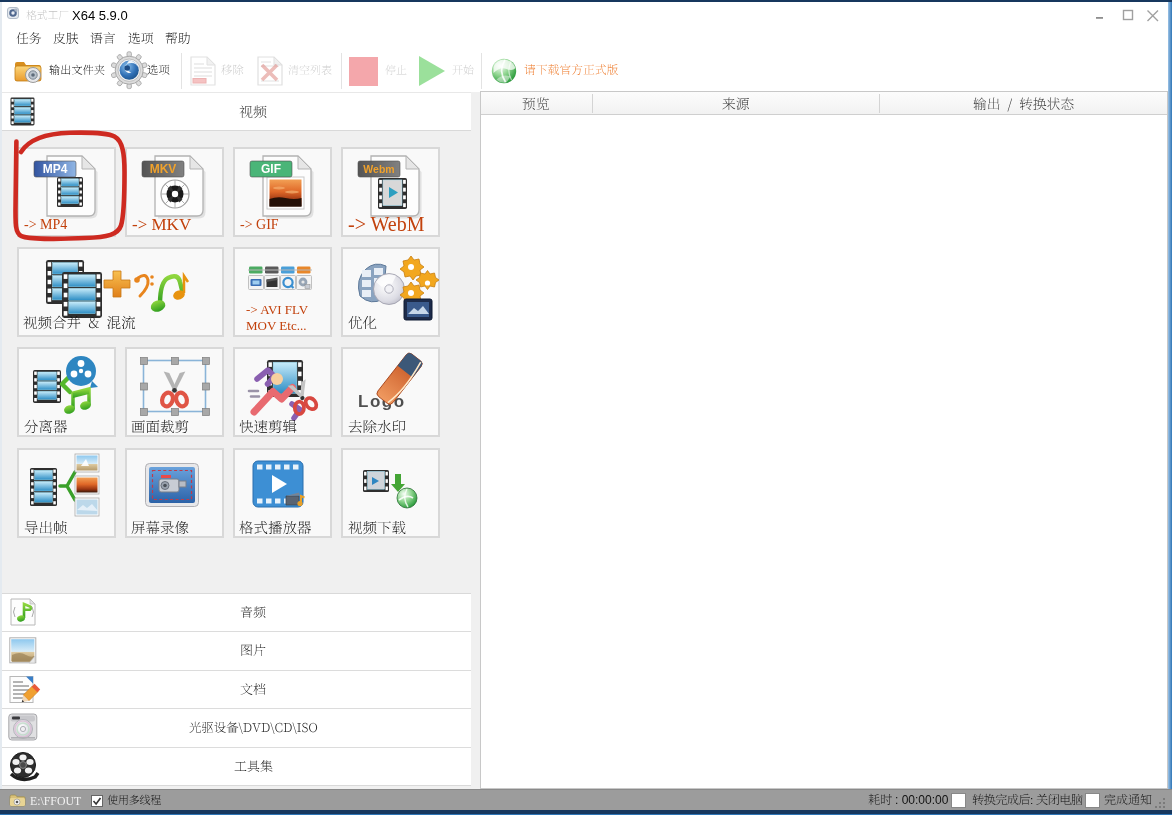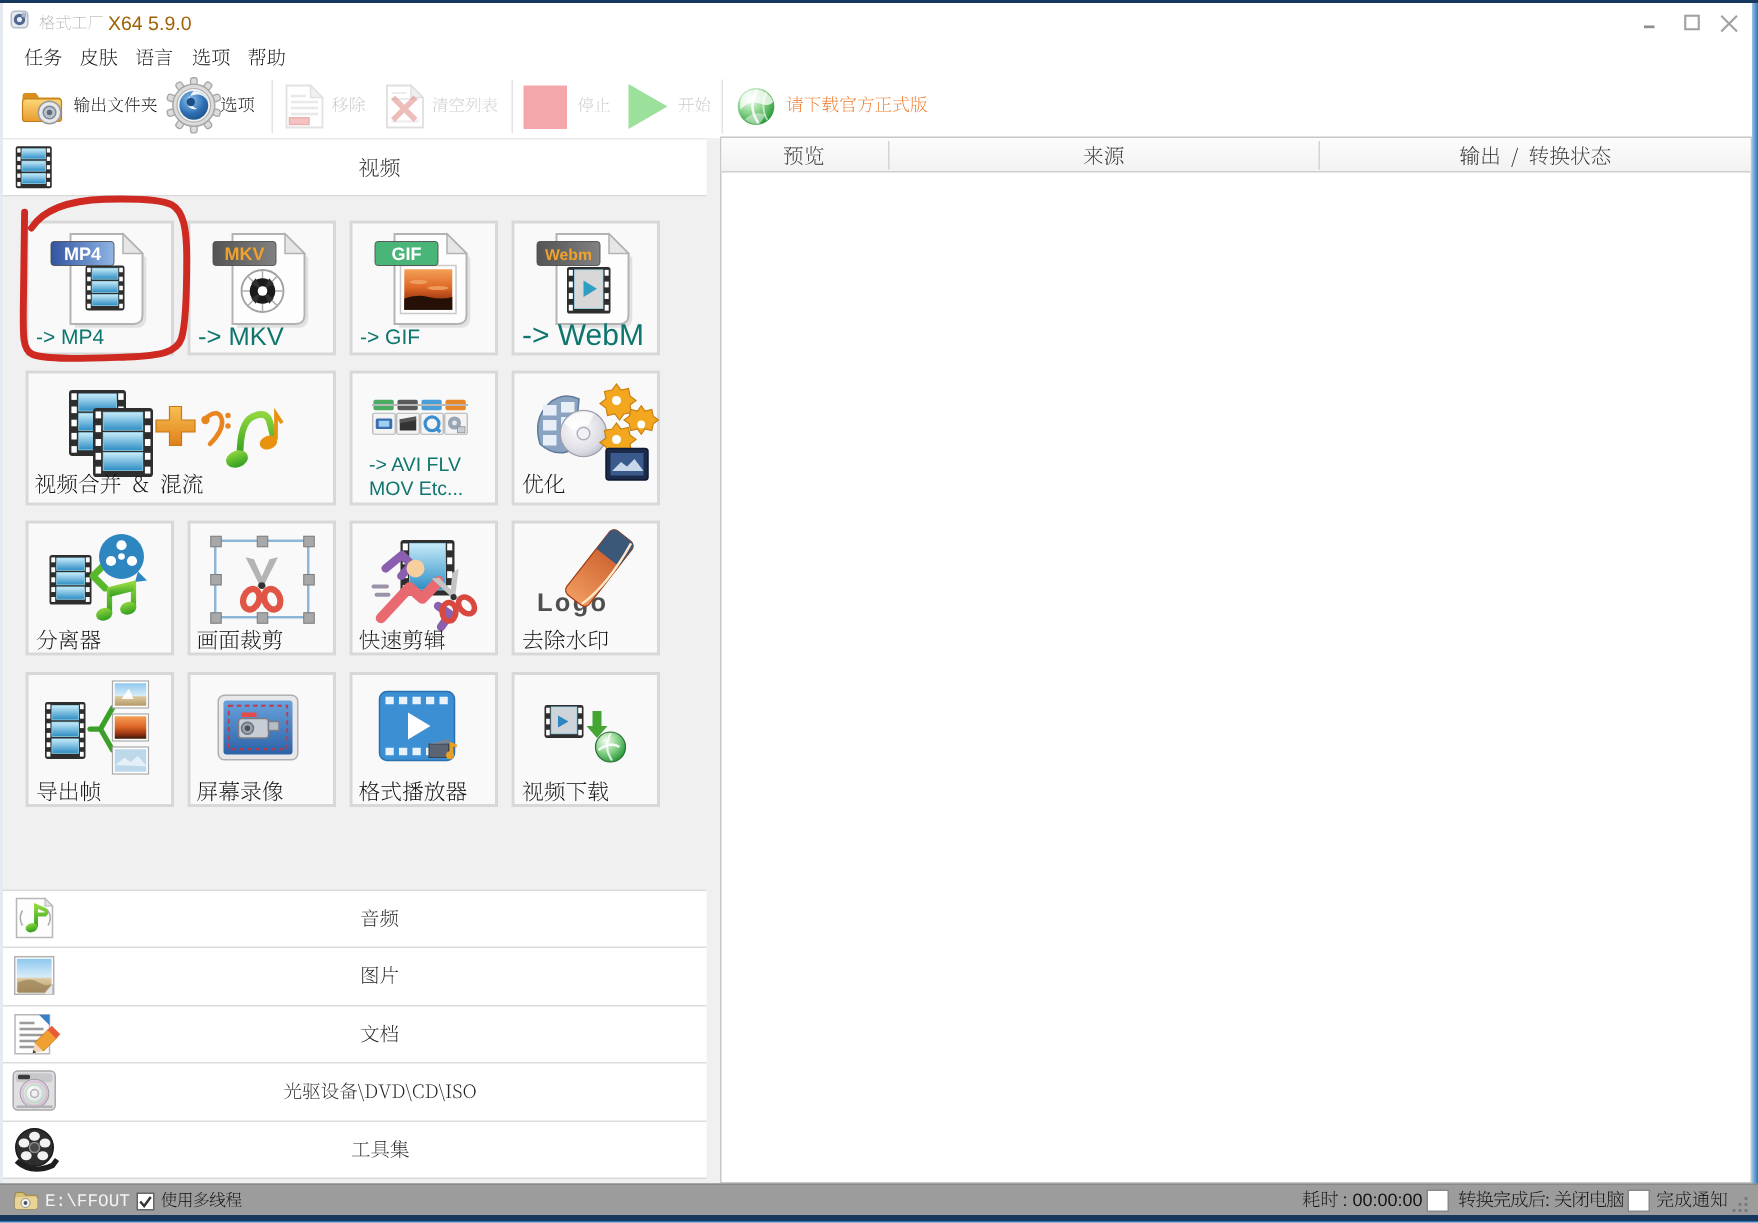--- a/index.html
+++ b/index.html
@@ -1,36 +1,36 @@
 <!DOCTYPE html>
 <html><head><meta charset="utf-8"><style>
 *{margin:0;padding:0;box-sizing:border-box}
 html,body{width:1172px;height:815px;overflow:hidden}
 body{position:relative;background:#f0f0f0;font-family:"Liberation Sans",sans-serif}
 .abs{position:absolute}
 svg.t{position:absolute;overflow:visible}
 svg.ic{position:absolute;overflow:visible}
-.mono{font-family:Liberation Sans, sans-serif;color:#0f766e}
+.mono{font-family:Liberation Serif, serif;color:#c2410c}
 </style></head><body>
 
 <div class="abs" style="left:0;top:0;width:1172px;height:2px;background:#17375e"></div>
 <div class="abs" style="left:0;top:2px;width:2px;height:808px;background:#e4eaf0"></div>
 <div class="abs" style="left:1168px;top:2px;width:4px;height:808px;background:linear-gradient(90deg,#9dc3e6,#2e75b6)"></div>
 <div class="abs" style="left:0;top:810px;width:1172px;height:5px;background:#17375e;border-bottom:1px solid #2e75b6"></div>
 <div class="abs" style="left:2px;top:2px;width:1166px;height:48px;background:#ffffff"></div>
 <svg class="ic" style="left:7px;top:7px" width="12" height="12">
 <rect x="0.5" y="0.5" width="11" height="11" rx="2.5" fill="#e4e9ef" stroke="#b2bcc9"></rect>
 <circle cx="6" cy="6" r="3.8" fill="#50688f"></circle>
     <circle cx="6" cy="6" r="1.7" fill="#e8edf4"></circle>
 <rect x="7.5" y="1.5" width="3" height="3" fill="#aab6c6"></rect>
   </svg>
 <svg class="t" style="left:26.0px;top:6px" width="45" height="17" viewBox="0 -13 45 17">
     <path d="M5.9 -7.8H9.1V-7.5H5.9ZM5.0 -3.1H9.4V0.7H9.1V-2.8H5.4V0.8H5.0ZM5.2 -0.1H9.3V0.2H5.2ZM6.4 -9.0 6.7 -8.9Q6.4 -8.2 6.1 -7.6Q5.7 -6.9 5.2 -6.4Q4.8 -5.8 4.3 -5.4Q4.3 -5.4 4.2 -5.5Q4.1 -5.5 4.1 -5.6Q4.0 -5.6 4.0 -5.6Q4.8 -6.2 5.4 -7.1Q6.0 -8.0 6.4 -9.0ZM9.0 -7.8H9.1L9.2 -7.8L9.4 -7.7Q9.0 -6.7 8.4 -5.9Q7.8 -5.1 7.1 -4.5Q6.3 -3.9 5.5 -3.4Q4.7 -3.0 3.9 -2.7Q3.9 -2.8 3.8 -2.8Q3.8 -2.9 3.7 -3.0Q4.5 -3.2 5.3 -3.6Q6.1 -4.1 6.8 -4.7Q7.5 -5.3 8.1 -6.1Q8.7 -6.8 9.0 -7.7ZM5.7 -7.4Q6.0 -6.6 6.7 -5.8Q7.3 -5.0 8.3 -4.3Q9.2 -3.6 10.5 -3.2Q10.4 -3.2 10.4 -3.1Q10.3 -3.1 10.3 -3.0Q10.3 -3.0 10.2 -2.9Q9.0 -3.4 8.1 -4.0Q7.1 -4.7 6.5 -5.6Q5.8 -6.4 5.5 -7.1ZM0.6 -6.6H4.4V-6.2H0.6ZM2.5 -9.0H2.8V0.7H2.5ZM2.4 -6.4 2.7 -6.4Q2.6 -5.7 2.3 -5.0Q2.1 -4.3 1.8 -3.6Q1.5 -3.0 1.2 -2.4Q0.9 -1.8 0.6 -1.4Q0.6 -1.5 0.5 -1.5Q0.4 -1.6 0.4 -1.7Q0.7 -2.0 1.0 -2.6Q1.3 -3.1 1.6 -3.8Q1.8 -4.4 2.1 -5.1Q2.3 -5.8 2.4 -6.4ZM2.7 -5.6Q2.8 -5.5 3.0 -5.2Q3.2 -5.0 3.5 -4.7Q3.7 -4.4 3.9 -4.1Q4.1 -3.8 4.2 -3.7L4.0 -3.5Q3.9 -3.6 3.7 -3.9Q3.5 -4.2 3.2 -4.5Q3.0 -4.8 2.8 -5.0Q2.6 -5.3 2.5 -5.4Z M18.4 -8.6 18.6 -8.8Q19.0 -8.6 19.3 -8.4Q19.6 -8.1 19.9 -7.9Q20.2 -7.6 20.4 -7.4L20.1 -7.2Q19.9 -7.4 19.7 -7.6Q19.4 -7.9 19.1 -8.1Q18.7 -8.4 18.4 -8.6ZM11.4 -6.8H21.0V-6.5H11.4ZM11.8 -4.5H16.7V-4.1H11.8ZM14.0 -4.3H14.4V-0.3H14.0ZM11.5 0.1Q12.2 -0.0 13.1 -0.2Q13.9 -0.5 14.9 -0.7Q16.0 -0.9 17.0 -1.2L17.0 -0.9Q16.0 -0.6 15.1 -0.4Q14.1 -0.2 13.2 0.0Q12.4 0.3 11.7 0.4ZM17.1 -8.9H17.5Q17.5 -7.2 17.6 -5.8Q17.8 -4.4 18.0 -3.2Q18.2 -2.1 18.6 -1.2Q18.9 -0.4 19.3 0.0Q19.8 0.5 20.3 0.5Q20.5 0.5 20.7 -0.0Q20.8 -0.5 20.8 -1.7Q20.9 -1.6 21.0 -1.6Q21.1 -1.5 21.1 -1.5Q21.1 -0.7 21.0 -0.2Q20.9 0.3 20.7 0.6Q20.6 0.8 20.2 0.8Q19.8 0.8 19.3 0.5Q18.9 0.1 18.6 -0.5Q18.2 -1.1 18.0 -2.0Q17.7 -2.9 17.5 -4.0Q17.4 -5.1 17.3 -6.3Q17.2 -7.6 17.1 -8.9Z M22.8 -7.7H31.3V-7.3H22.8ZM22.2 -0.5H31.8V-0.2H22.2ZM26.8 -7.5H27.2V-0.3H26.8Z M34.2 -8.1H42.4V-7.8H34.2ZM34.1 -8.1H34.4V-4.9Q34.4 -4.3 34.3 -3.6Q34.3 -2.9 34.2 -2.1Q34.1 -1.4 33.8 -0.6Q33.6 0.1 33.2 0.7Q33.2 0.7 33.1 0.6Q33.1 0.6 33.0 0.6Q33.0 0.5 33.0 0.5Q33.3 -0.1 33.6 -0.8Q33.8 -1.5 33.9 -2.2Q34.0 -2.9 34.0 -3.6Q34.1 -4.3 34.1 -4.9Z" fill="#a2a2a2"></path>
   </svg>
-<div class="abs" style="left:72px;top:8px;font-size:13px;color:#a16207">X64 5.9.0</div>
+<div class="abs" style="left:72px;top:8px;font-size:13px;color:#000000">X64 5.9.0</div>
 <svg class="ic" style="left:1090px;top:8px" width="72" height="16">
 <rect x="6" y="9" width="7" height="1.8" fill="#8e8e8e"></rect>
 <rect x="33.5" y="2.5" width="9" height="9" fill="none" stroke="#a0a0a0" stroke-width="1.4"></rect>
 <path d="M57.5 2.5 L68 13 M68 2.5 L57.5 13" stroke="#a0a0a0" stroke-width="1.4" fill="none"></path>
   </svg>
 <svg class="t" style="left:16.0px;top:28px" width="28" height="20" viewBox="0 -15 28 20">
     <path d="M3.6 -5.0H10.8L11.3 -5.7Q11.3 -5.7 11.4 -5.6Q11.5 -5.5 11.7 -5.4Q11.8 -5.3 12.0 -5.1Q12.1 -5.0 12.3 -4.9Q12.3 -4.8 12.2 -4.7Q12.1 -4.7 12.0 -4.7H3.7ZM3.9 0.0H10.5L11.0 -0.6Q11.0 -0.6 11.1 -0.5Q11.2 -0.4 11.4 -0.3Q11.5 -0.2 11.7 -0.1Q11.9 0.1 12.0 0.2Q12.0 0.3 11.9 0.4Q11.8 0.4 11.7 0.4H4.0ZM10.6 -10.3 11.3 -9.7Q11.3 -9.6 11.1 -9.6Q11.0 -9.6 10.8 -9.7Q9.9 -9.4 8.8 -9.2Q7.7 -8.9 6.5 -8.7Q5.3 -8.4 4.2 -8.3L4.1 -8.6Q4.9 -8.7 5.9 -8.9Q6.8 -9.1 7.6 -9.4Q8.5 -9.6 9.3 -9.9Q10.0 -10.1 10.6 -10.3ZM2.3 -7.0 2.6 -7.4 3.3 -7.2Q3.2 -7.1 3.1 -7.0Q3.0 -7.0 2.9 -7.0V0.7Q2.9 0.7 2.8 0.8Q2.7 0.8 2.6 0.9Q2.5 0.9 2.4 0.9H2.3ZM3.5 -10.7 4.5 -10.3Q4.5 -10.2 4.4 -10.2Q4.2 -10.1 4.0 -10.1Q3.6 -9.0 3.1 -7.9Q2.6 -6.8 2.0 -5.8Q1.3 -4.9 0.7 -4.2L0.5 -4.3Q1.1 -5.1 1.6 -6.1Q2.2 -7.1 2.7 -8.3Q3.1 -9.5 3.5 -10.7ZM7.5 -9.2H8.1V0.3Q8.1 0.3 7.9 0.3Q7.8 0.3 7.6 0.3H7.5Z M19.8 -5.1Q19.7 -5.0 19.6 -4.9Q19.5 -4.9 19.3 -4.8Q19.2 -3.9 18.9 -3.0Q18.6 -2.1 17.9 -1.3Q17.3 -0.6 16.3 -0.0Q15.2 0.6 13.6 1.0L13.5 0.8Q15.0 0.3 16.0 -0.3Q17.0 -0.9 17.5 -1.7Q18.1 -2.4 18.3 -3.4Q18.6 -4.3 18.7 -5.3ZM22.3 -3.6 22.6 -4.0 23.4 -3.3Q23.4 -3.3 23.3 -3.2Q23.1 -3.2 23.0 -3.2Q22.9 -1.8 22.6 -0.8Q22.4 0.2 22.0 0.5Q21.8 0.6 21.5 0.7Q21.2 0.8 20.9 0.8Q20.9 0.7 20.8 0.6Q20.8 0.5 20.6 0.4Q20.5 0.3 20.1 0.2Q19.8 0.2 19.4 0.1V-0.1Q19.7 -0.1 20.1 -0.1Q20.4 -0.0 20.8 0.0Q21.1 0.0 21.2 0.0Q21.6 0.0 21.7 -0.1Q21.9 -0.3 22.1 -1.3Q22.3 -2.2 22.4 -3.6ZM22.9 -3.6V-3.2H14.4L14.3 -3.6ZM21.9 -9.3 22.4 -9.7 23.2 -9.0Q23.1 -8.9 23.0 -8.9Q22.9 -8.9 22.6 -8.9Q21.7 -7.6 20.4 -6.7Q19.1 -5.8 17.3 -5.2Q15.6 -4.5 13.5 -4.2L13.4 -4.4Q15.3 -4.8 17.0 -5.5Q18.7 -6.2 20.0 -7.1Q21.3 -8.1 22.1 -9.3ZM16.7 -8.9Q17.2 -8.0 18.1 -7.4Q18.9 -6.8 20.0 -6.3Q21.1 -5.8 22.4 -5.6Q23.7 -5.3 25.1 -5.2L25.1 -5.0Q24.9 -5.0 24.7 -4.9Q24.6 -4.7 24.5 -4.5Q22.7 -4.8 21.1 -5.3Q19.6 -5.8 18.4 -6.6Q17.2 -7.5 16.5 -8.7ZM18.5 -10.4Q18.5 -10.3 18.4 -10.3Q18.3 -10.2 18.0 -10.3Q17.6 -9.5 16.9 -8.7Q16.3 -8.0 15.5 -7.3Q14.8 -6.6 13.9 -6.1L13.8 -6.3Q14.5 -6.8 15.2 -7.6Q15.9 -8.3 16.5 -9.1Q17.1 -9.9 17.4 -10.7ZM22.3 -9.3V-8.9H16.7L17.0 -9.3Z" fill="#111111"></path>
   </svg>
 <svg class="t" style="left:53.0px;top:28px" width="28" height="20" viewBox="0 -15 28 20">
     <path d="M9.4 -5.8H9.3L9.8 -6.2L10.5 -5.5Q10.4 -5.4 10.3 -5.4Q10.2 -5.3 9.9 -5.3Q9.3 -3.8 8.2 -2.6Q7.1 -1.4 5.6 -0.5Q4.0 0.4 1.9 0.9L1.8 0.7Q4.7 -0.2 6.6 -1.8Q8.6 -3.5 9.4 -5.8ZM4.2 -5.8Q4.6 -4.5 5.4 -3.5Q6.1 -2.6 7.1 -1.8Q8.2 -1.0 9.4 -0.5Q10.7 0.0 12.2 0.3L12.2 0.4Q12.0 0.5 11.8 0.6Q11.6 0.7 11.5 0.9Q10.1 0.6 8.9 -0.0Q7.7 -0.6 6.7 -1.4Q5.8 -2.2 5.1 -3.3Q4.4 -4.3 3.9 -5.6ZM2.6 -8.6H11.0V-8.3H2.6ZM2.6 -5.8H10.0V-5.4H2.6ZM6.2 -10.7 7.2 -10.5Q7.2 -10.4 7.1 -10.3Q7.0 -10.2 6.7 -10.2V-5.5H6.2ZM2.3 -8.6V-8.8V-9.0L3.0 -8.6H2.9V-5.7Q2.9 -5.0 2.8 -4.1Q2.8 -3.2 2.6 -2.3Q2.4 -1.5 1.9 -0.6Q1.5 0.2 0.8 0.9L0.6 0.7Q1.3 -0.2 1.7 -1.3Q2.1 -2.3 2.2 -3.5Q2.3 -4.6 2.3 -5.7ZM10.5 -8.6H10.4L10.8 -9.1L11.6 -8.3Q11.6 -8.2 11.5 -8.2Q11.4 -8.2 11.2 -8.2Q11.0 -8.0 10.8 -7.7Q10.5 -7.4 10.3 -7.1Q10.0 -6.8 9.8 -6.6L9.7 -6.7Q9.8 -7.0 9.9 -7.3Q10.1 -7.7 10.3 -8.0Q10.4 -8.4 10.5 -8.6Z M14.2 -10.0V-10.1V-10.3L15.0 -10.0H14.8V-5.7Q14.8 -4.9 14.8 -4.1Q14.8 -3.2 14.6 -2.3Q14.5 -1.4 14.3 -0.6Q14.0 0.3 13.5 1.0L13.3 0.8Q13.8 -0.1 14.0 -1.2Q14.2 -2.3 14.2 -3.4Q14.2 -4.6 14.2 -5.7ZM14.6 -10.0H17.4V-9.6H14.6ZM14.6 -7.2H17.4V-6.8H14.6ZM14.6 -4.2H17.4V-3.8H14.6ZM16.9 -10.0H16.8L17.1 -10.4L18.0 -9.7Q17.9 -9.7 17.8 -9.6Q17.7 -9.5 17.5 -9.5V-0.1Q17.5 0.2 17.4 0.4Q17.4 0.6 17.1 0.7Q16.9 0.9 16.4 0.9Q16.4 0.8 16.4 0.7Q16.3 0.5 16.2 0.5Q16.0 0.4 15.8 0.3Q15.6 0.3 15.2 0.2V0.0Q15.2 0.0 15.3 0.0Q15.5 0.0 15.8 0.1Q16.1 0.1 16.3 0.1Q16.5 0.1 16.6 0.1Q16.8 0.1 16.9 0.0Q16.9 -0.0 16.9 -0.2ZM18.3 -8.2H23.3L23.8 -8.8Q23.8 -8.8 23.9 -8.7Q24.0 -8.7 24.1 -8.5Q24.3 -8.4 24.4 -8.3Q24.6 -8.1 24.7 -8.0Q24.7 -7.8 24.4 -7.8H18.4ZM17.9 -4.9H23.6L24.1 -5.5Q24.1 -5.5 24.2 -5.4Q24.3 -5.4 24.5 -5.2Q24.6 -5.1 24.8 -5.0Q25.0 -4.8 25.1 -4.7Q25.1 -4.5 24.8 -4.5H18.0ZM21.0 -10.6 22.0 -10.5Q22.0 -10.4 21.9 -10.3Q21.8 -10.2 21.6 -10.2V-6.2Q21.6 -5.1 21.4 -4.1Q21.2 -3.1 20.8 -2.2Q20.4 -1.2 19.7 -0.4Q19.0 0.4 17.8 1.0L17.6 0.8Q18.7 0.1 19.3 -0.6Q20.0 -1.4 20.3 -2.3Q20.7 -3.2 20.8 -4.2Q21.0 -5.2 21.0 -6.2ZM21.7 -4.7Q21.8 -3.9 22.2 -3.0Q22.6 -2.1 23.3 -1.3Q24.0 -0.4 25.3 0.3L25.2 0.4Q25.0 0.4 24.8 0.5Q24.7 0.6 24.6 0.9Q23.8 0.3 23.2 -0.3Q22.6 -1.0 22.3 -1.8Q21.9 -2.5 21.7 -3.3Q21.5 -4.0 21.4 -4.6Z" fill="#111111"></path>
@@ -652,21 +652,21 @@
 <svg class="t" style="left:973.4px;top:92px" width="103" height="21" viewBox="0 -17 103 21">
     <path d="M8.9 -11.2Q9.2 -10.6 9.7 -10.1Q10.1 -9.5 10.8 -9.1Q11.4 -8.6 12.0 -8.2Q12.7 -7.8 13.3 -7.5L13.2 -7.4Q13.0 -7.3 12.9 -7.2Q12.8 -7.1 12.7 -7.0Q11.9 -7.4 11.1 -8.0Q10.3 -8.7 9.7 -9.4Q9.0 -10.2 8.6 -11.0ZM9.5 -11.1Q9.5 -11.0 9.3 -10.9Q9.2 -10.8 9.0 -10.9Q8.1 -9.5 6.9 -8.4Q5.8 -7.3 4.6 -6.6L4.5 -6.8Q5.2 -7.3 5.9 -8.1Q6.6 -8.8 7.3 -9.7Q8.0 -10.6 8.5 -11.6ZM8.4 -2.3V-1.9H5.9V-2.3ZM8.4 -4.3V-3.9H5.9V-4.3ZM12.7 -6.4Q12.7 -6.3 12.6 -6.2Q12.5 -6.1 12.2 -6.1V-0.0Q12.2 0.3 12.2 0.5Q12.1 0.7 11.9 0.9Q11.6 1.0 11.2 1.1Q11.1 0.9 11.1 0.8Q11.0 0.7 10.9 0.6Q10.7 0.5 10.5 0.4Q10.2 0.4 9.9 0.3V0.1Q9.9 0.1 10.0 0.1Q10.2 0.1 10.5 0.1Q10.8 0.2 11.0 0.2Q11.2 0.2 11.3 0.2Q11.5 0.2 11.6 0.1Q11.6 0.1 11.6 -0.1V-6.6ZM6.1 0.8Q6.1 0.8 6.0 0.9Q6.0 0.9 5.9 1.0Q5.8 1.0 5.6 1.0H5.5V-6.2V-6.5L6.2 -6.2H8.3V-5.7H6.1ZM8.0 -6.2 8.3 -6.6 9.3 -5.9Q9.3 -5.8 9.1 -5.7Q8.9 -5.7 8.7 -5.6V-0.1Q8.7 0.2 8.7 0.4Q8.6 0.6 8.4 0.7Q8.2 0.9 7.8 0.9Q7.8 0.8 7.8 0.7Q7.7 0.5 7.6 0.4Q7.5 0.4 7.4 0.3Q7.2 0.2 6.9 0.2V-0.0Q6.9 -0.0 7.1 -0.0Q7.3 0.0 7.6 0.0Q7.8 0.0 7.9 0.0Q8.0 0.0 8.1 -0.0Q8.1 -0.1 8.1 -0.2V-6.2ZM9.9 -8.4Q9.9 -8.4 10.0 -8.3Q10.2 -8.2 10.4 -8.0Q10.7 -7.8 10.8 -7.6Q10.8 -7.4 10.5 -7.4H6.9L6.8 -7.8H9.3ZM10.9 -5.9Q10.9 -5.7 10.8 -5.6Q10.7 -5.5 10.4 -5.5V-1.3Q10.4 -1.2 10.3 -1.1Q10.1 -1.0 9.9 -1.0H9.8V-6.0ZM3.4 0.8Q3.4 0.9 3.2 1.0Q3.1 1.1 2.8 1.1H2.7V-5.3H3.4ZM3.8 -7.7Q3.8 -7.5 3.7 -7.4Q3.6 -7.3 3.4 -7.3V-5.2Q3.4 -5.2 3.2 -5.2Q3.1 -5.2 2.9 -5.2H2.7V-7.8ZM0.6 -2.0Q1.0 -2.1 1.7 -2.3Q2.4 -2.5 3.3 -2.7Q4.2 -3.0 5.1 -3.3L5.1 -3.1Q4.5 -2.8 3.6 -2.4Q2.7 -1.9 1.5 -1.4Q1.4 -1.1 1.2 -1.1ZM4.2 -6.1Q4.2 -6.1 4.4 -6.0Q4.6 -5.9 4.8 -5.7Q5.0 -5.5 5.2 -5.3Q5.1 -5.1 4.8 -5.1H1.4L1.3 -5.5H3.7ZM4.6 -9.7Q4.6 -9.7 4.7 -9.6Q4.9 -9.5 5.1 -9.3Q5.4 -9.1 5.6 -8.9Q5.5 -8.7 5.2 -8.7H0.7L0.6 -9.1H4.0ZM3.5 -11.1Q3.4 -11.0 3.3 -10.9Q3.2 -10.8 2.9 -10.9L3.0 -11.1Q2.9 -10.5 2.7 -9.8Q2.6 -9.0 2.3 -8.1Q2.1 -7.3 1.9 -6.5Q1.7 -5.7 1.5 -5.1H1.6L1.2 -4.7L0.4 -5.4Q0.6 -5.5 0.8 -5.6Q1.0 -5.6 1.2 -5.7L0.9 -5.2Q1.0 -5.6 1.2 -6.2Q1.4 -6.8 1.6 -7.5Q1.8 -8.2 1.9 -8.9Q2.1 -9.7 2.2 -10.3Q2.4 -11.0 2.5 -11.4Z M16.0 -3.9 16.1 -3.9V-0.2H16.2L15.9 0.3L15.1 -0.3Q15.2 -0.4 15.4 -0.5Q15.6 -0.6 15.7 -0.7L15.5 -0.3V-3.9ZM16.7 -4.7Q16.7 -4.6 16.6 -4.5Q16.4 -4.4 16.1 -4.3V-3.2Q16.1 -3.2 16.0 -3.2Q16.0 -3.2 15.8 -3.2Q15.7 -3.2 15.5 -3.2V-4.0V-4.8ZM16.6 -9.4 16.8 -9.4V-5.9H16.9L16.6 -5.4L15.8 -6.0Q15.9 -6.1 16.1 -6.2Q16.2 -6.3 16.4 -6.4L16.2 -6.0V-9.4ZM17.4 -10.2Q17.4 -10.0 17.2 -9.9Q17.1 -9.9 16.8 -9.8V-8.6Q16.8 -8.6 16.7 -8.6Q16.6 -8.6 16.5 -8.6Q16.4 -8.6 16.2 -8.6V-9.5V-10.3ZM21.5 -11.3Q21.4 -11.2 21.3 -11.1Q21.2 -11.0 21.0 -10.9V-0.4H20.4V-11.4ZM25.7 -10.1Q25.7 -10.0 25.6 -9.9Q25.5 -9.8 25.2 -9.8V-5.4Q25.2 -5.4 25.2 -5.3Q25.1 -5.3 25.0 -5.2Q24.9 -5.2 24.7 -5.2H24.6V-10.3ZM26.4 -4.6Q26.4 -4.4 26.3 -4.3Q26.2 -4.2 25.9 -4.2V0.6Q25.9 0.7 25.8 0.7Q25.8 0.8 25.7 0.8Q25.6 0.9 25.4 0.9H25.3V-4.7ZM25.7 -0.6V-0.2H15.8V-0.6ZM25.0 -6.3V-5.9H16.6V-6.3Z M34.5 2.4 38.5 -10.5H39.1L35.1 2.4Z M50.0 0.8Q50.0 0.9 49.9 1.0Q49.7 1.1 49.5 1.1H49.4V-5.3H50.0ZM50.5 -7.7Q50.5 -7.5 50.4 -7.4Q50.3 -7.3 50.0 -7.3V-5.2Q50.0 -5.2 49.9 -5.2Q49.7 -5.2 49.6 -5.2H49.4V-7.8ZM46.8 -2.1Q47.3 -2.2 48.2 -2.4Q49.0 -2.6 50.1 -2.9Q51.2 -3.2 52.4 -3.5L52.4 -3.3Q51.6 -2.9 50.4 -2.5Q49.2 -2.1 47.6 -1.5Q47.6 -1.3 47.4 -1.2ZM51.2 -6.1Q51.2 -6.1 51.4 -6.0Q51.6 -5.9 51.8 -5.7Q52.0 -5.5 52.2 -5.3Q52.1 -5.1 51.8 -5.1H47.7L47.6 -5.5H50.7ZM51.2 -9.8Q51.2 -9.8 51.3 -9.6Q51.5 -9.5 51.7 -9.3Q52.0 -9.1 52.2 -8.9Q52.1 -8.7 51.8 -8.7H46.8L46.7 -9.1H50.6ZM50.2 -11.1Q50.1 -11.0 50.0 -10.9Q49.8 -10.8 49.5 -10.9L49.7 -11.1Q49.6 -10.7 49.4 -10.1Q49.3 -9.5 49.1 -8.8Q48.9 -8.2 48.6 -7.5Q48.4 -6.8 48.2 -6.2Q48.0 -5.6 47.8 -5.1H47.9L47.5 -4.7L46.8 -5.4Q46.9 -5.5 47.1 -5.6Q47.4 -5.7 47.5 -5.7L47.2 -5.2Q47.4 -5.6 47.6 -6.3Q47.8 -6.9 48.0 -7.6Q48.3 -8.3 48.5 -9.0Q48.7 -9.7 48.9 -10.3Q49.0 -11.0 49.2 -11.5ZM57.1 -4.3 57.6 -4.7 58.4 -3.9Q58.3 -3.9 58.2 -3.8Q58.1 -3.8 57.9 -3.8Q57.6 -3.4 57.2 -2.8Q56.9 -2.2 56.4 -1.7Q56.0 -1.2 55.7 -0.8L55.4 -0.9Q55.7 -1.3 56.1 -2.0Q56.4 -2.6 56.8 -3.2Q57.1 -3.9 57.3 -4.3ZM56.1 -11.2Q56.0 -11.1 55.9 -11.0Q55.8 -11.0 55.4 -11.0L55.6 -11.2Q55.5 -10.7 55.4 -10.0Q55.2 -9.3 55.1 -8.5Q54.9 -7.6 54.7 -6.8Q54.5 -6.0 54.3 -5.2Q54.1 -4.5 53.9 -3.9H54.1L53.7 -3.5L52.9 -4.2Q53.0 -4.3 53.2 -4.4Q53.4 -4.4 53.6 -4.5L53.3 -4.0Q53.5 -4.5 53.7 -5.2Q53.9 -6.0 54.1 -6.8Q54.3 -7.7 54.5 -8.6Q54.7 -9.4 54.8 -10.2Q55.0 -11.0 55.0 -11.6ZM53.1 -2.1Q54.2 -1.7 55.1 -1.3Q55.9 -0.9 56.4 -0.6Q56.9 -0.2 57.2 0.1Q57.4 0.5 57.5 0.7Q57.5 0.9 57.4 1.0Q57.3 1.1 57.1 1.0Q56.8 0.6 56.3 0.2Q55.9 -0.2 55.3 -0.6Q54.7 -1.0 54.1 -1.3Q53.5 -1.7 53.0 -1.9ZM57.5 -4.3V-3.9H53.8L53.6 -4.3ZM58.4 -7.3Q58.4 -7.3 58.5 -7.2Q58.6 -7.1 58.7 -7.0Q58.8 -6.9 59.0 -6.7Q59.1 -6.6 59.3 -6.5Q59.2 -6.3 58.9 -6.3H51.9L51.8 -6.7H57.9ZM57.8 -9.7Q57.8 -9.7 58.0 -9.6Q58.1 -9.5 58.3 -9.3Q58.5 -9.1 58.7 -8.9Q58.6 -8.7 58.4 -8.7H52.6L52.4 -9.1H57.4Z M68.7 -7.4Q68.7 -5.9 68.6 -4.8Q68.5 -3.6 68.2 -2.7Q67.9 -1.8 67.4 -1.1Q66.8 -0.4 65.8 0.1Q64.9 0.6 63.5 1.0L63.4 0.8Q64.7 0.3 65.5 -0.2Q66.4 -0.8 66.9 -1.5Q67.4 -2.2 67.7 -3.0Q68.0 -3.9 68.1 -5.0Q68.1 -6.0 68.1 -7.4ZM67.9 -11.1Q67.9 -11.0 67.8 -11.0Q67.6 -10.9 67.4 -10.9Q66.8 -9.6 66.0 -8.5Q65.2 -7.5 64.3 -6.8L64.1 -6.9Q64.7 -7.5 65.2 -8.2Q65.7 -8.9 66.1 -9.7Q66.6 -10.6 66.9 -11.5ZM69.6 -10.0 70.1 -10.5 70.9 -9.7Q70.9 -9.6 70.7 -9.6Q70.6 -9.5 70.4 -9.5Q70.2 -9.2 69.9 -8.8Q69.6 -8.4 69.2 -8.0Q68.9 -7.6 68.5 -7.3H68.3Q68.5 -7.7 68.8 -8.2Q69.1 -8.7 69.4 -9.2Q69.6 -9.7 69.7 -10.0ZM71.2 -7.6V-7.1H65.7V-7.6ZM68.7 -3.4Q69.1 -2.4 69.7 -1.7Q70.4 -1.0 71.2 -0.4Q72.1 0.1 73.2 0.3V0.4Q72.8 0.5 72.6 1.0Q71.0 0.5 70.0 -0.6Q69.0 -1.6 68.4 -3.3ZM70.8 -7.6 71.3 -8.0 72.2 -7.3Q72.0 -7.1 71.6 -7.0V-3.2H71.0V-7.6ZM65.9 -3.2Q65.9 -3.2 65.8 -3.2Q65.6 -3.2 65.4 -3.2H65.3V-7.9V-7.9L66.1 -7.6H65.9ZM70.1 -10.0V-9.6H66.3L66.5 -10.0ZM72.3 -4.2Q72.3 -4.2 72.5 -4.1Q72.6 -3.9 72.9 -3.7Q73.1 -3.5 73.3 -3.3Q73.2 -3.0 72.9 -3.0H63.8L63.7 -3.5H71.8ZM60.4 -3.9Q60.7 -4.1 61.4 -4.4Q62.1 -4.7 62.9 -5.1Q63.8 -5.5 64.7 -5.9L64.7 -5.7Q64.1 -5.3 63.2 -4.7Q62.3 -4.2 61.1 -3.5Q61.1 -3.2 60.9 -3.1ZM63.5 -11.4Q63.5 -11.2 63.3 -11.1Q63.2 -11.0 63.0 -11.0V-0.1Q63.0 0.2 62.9 0.4Q62.8 0.6 62.6 0.8Q62.3 0.9 61.8 1.0Q61.8 0.9 61.7 0.7Q61.7 0.6 61.5 0.5Q61.4 0.4 61.1 0.4Q60.9 0.3 60.5 0.2V0.0Q60.5 0.0 60.7 0.0Q60.9 0.0 61.2 0.1Q61.4 0.1 61.7 0.1Q61.9 0.1 62.0 0.1Q62.2 0.1 62.3 0.0Q62.4 -0.0 62.4 -0.2V-11.5ZM63.9 -9.1Q63.9 -9.1 64.0 -9.0Q64.2 -8.8 64.4 -8.6Q64.7 -8.5 64.8 -8.3Q64.8 -8.0 64.5 -8.0H60.6L60.5 -8.5H63.4Z M83.8 -10.8Q84.4 -10.6 84.8 -10.4Q85.2 -10.1 85.4 -9.9Q85.6 -9.6 85.6 -9.4Q85.7 -9.2 85.6 -9.0Q85.5 -8.8 85.4 -8.8Q85.2 -8.7 85.0 -8.9Q85.0 -9.2 84.8 -9.5Q84.5 -9.9 84.2 -10.2Q83.9 -10.4 83.6 -10.6ZM78.2 -7.2H85.2L85.8 -7.9Q85.8 -7.9 85.9 -7.8Q86.0 -7.7 86.1 -7.6Q86.3 -7.5 86.5 -7.3Q86.7 -7.1 86.8 -7.0Q86.8 -6.8 86.5 -6.8H78.3ZM81.8 -11.4 82.9 -11.3Q82.9 -11.1 82.8 -11.0Q82.7 -10.9 82.4 -10.9Q82.4 -9.2 82.4 -7.7Q82.3 -6.3 82.1 -5.1Q81.9 -3.8 81.5 -2.7Q81.0 -1.7 80.3 -0.8Q79.5 0.2 78.4 1.0L78.1 0.8Q79.2 -0.1 79.9 -1.0Q80.6 -1.9 81.0 -3.0Q81.4 -4.1 81.5 -5.4Q81.7 -6.6 81.8 -8.1Q81.8 -9.6 81.8 -11.4ZM82.5 -7.0Q82.7 -6.2 82.9 -5.2Q83.2 -4.3 83.7 -3.3Q84.2 -2.3 85.0 -1.4Q85.7 -0.4 86.9 0.4L86.8 0.5Q86.6 0.5 86.4 0.6Q86.3 0.7 86.2 0.9Q85.1 0.1 84.4 -0.9Q83.7 -1.9 83.3 -3.0Q82.8 -4.0 82.6 -5.1Q82.4 -6.1 82.3 -6.9ZM74.7 -9.2Q75.3 -8.9 75.7 -8.5Q76.1 -8.1 76.3 -7.8Q76.5 -7.5 76.6 -7.2Q76.6 -6.9 76.5 -6.7Q76.5 -6.5 76.3 -6.5Q76.1 -6.5 76.0 -6.6Q75.9 -7.0 75.7 -7.5Q75.5 -7.9 75.1 -8.4Q74.8 -8.8 74.5 -9.1ZM74.2 -2.7Q74.5 -2.8 75.0 -3.1Q75.4 -3.5 76.0 -3.9Q76.6 -4.3 77.3 -4.8L77.4 -4.6Q77.0 -4.2 76.4 -3.6Q75.8 -3.0 75.0 -2.3Q75.0 -2.2 75.0 -2.1Q74.9 -2.0 74.9 -1.9ZM77.1 -11.4 78.2 -11.3Q78.2 -11.2 78.1 -11.1Q78.0 -11.0 77.7 -10.9V0.7Q77.7 0.7 77.7 0.8Q77.6 0.9 77.5 0.9Q77.4 1.0 77.2 1.0H77.1Z M92.7 -6.8Q93.4 -6.5 93.9 -6.2Q94.4 -5.9 94.7 -5.7Q94.9 -5.4 95.0 -5.1Q95.1 -4.9 95.1 -4.7Q95.0 -4.6 94.9 -4.5Q94.8 -4.5 94.6 -4.6Q94.4 -4.9 94.1 -5.3Q93.7 -5.7 93.3 -6.1Q92.9 -6.4 92.6 -6.7ZM95.2 -9.1Q95.5 -8.3 96.1 -7.6Q96.6 -6.9 97.4 -6.2Q98.1 -5.6 98.9 -5.2Q99.7 -4.7 100.7 -4.4L100.6 -4.3Q100.4 -4.2 100.3 -4.1Q100.1 -4.0 100.0 -3.8Q98.8 -4.3 97.9 -5.0Q96.9 -5.8 96.1 -6.8Q95.4 -7.8 94.9 -9.0ZM95.1 -11.2Q95.0 -11.1 94.9 -11.0Q94.7 -10.9 94.5 -10.9Q94.3 -9.7 93.9 -8.7Q93.5 -7.6 92.8 -6.6Q92.0 -5.7 90.9 -4.9Q89.7 -4.2 88.0 -3.7L87.9 -3.9Q89.5 -4.4 90.5 -5.2Q91.6 -6.0 92.3 -7.0Q93.0 -8.0 93.4 -9.1Q93.7 -10.2 93.9 -11.5ZM99.5 -9.9Q99.5 -9.9 99.6 -9.8Q99.7 -9.7 99.9 -9.6Q100.0 -9.5 100.2 -9.3Q100.4 -9.2 100.5 -9.0Q100.5 -8.8 100.2 -8.8H88.4L88.3 -9.2H98.9ZM92.7 -3.5Q92.7 -3.2 92.3 -3.2V-0.2Q92.3 -0.0 92.4 0.0Q92.5 0.1 93.1 0.1H94.9Q95.6 0.1 96.1 0.1Q96.6 0.1 96.8 0.0Q96.9 0.0 97.0 0.0Q97.0 -0.0 97.1 -0.1Q97.1 -0.3 97.2 -0.7Q97.3 -1.1 97.4 -1.6H97.6L97.6 -0.1Q97.8 -0.0 97.9 0.0Q98.0 0.1 98.0 0.2Q98.0 0.3 97.9 0.4Q97.7 0.5 97.4 0.6Q97.1 0.6 96.5 0.6Q95.9 0.6 95.0 0.6H93.0Q92.4 0.6 92.2 0.6Q91.9 0.5 91.8 0.4Q91.7 0.2 91.7 -0.1V-3.7ZM90.4 -3.3Q90.5 -2.5 90.3 -1.9Q90.1 -1.3 89.9 -0.9Q89.6 -0.5 89.3 -0.3Q89.1 -0.1 88.8 0.0Q88.6 0.1 88.4 -0.1Q88.3 -0.2 88.4 -0.3Q88.5 -0.5 88.7 -0.6Q89.0 -0.8 89.3 -1.2Q89.6 -1.6 89.8 -2.2Q90.1 -2.7 90.1 -3.3ZM98.1 -3.3Q98.9 -2.9 99.4 -2.5Q99.9 -2.0 100.1 -1.6Q100.4 -1.3 100.4 -0.9Q100.5 -0.6 100.4 -0.4Q100.4 -0.2 100.2 -0.2Q100.1 -0.1 99.9 -0.3Q99.8 -0.7 99.5 -1.3Q99.2 -1.8 98.7 -2.3Q98.3 -2.8 97.9 -3.2ZM93.6 -4.0Q94.3 -3.7 94.7 -3.3Q95.1 -3.0 95.3 -2.6Q95.6 -2.3 95.6 -2.0Q95.7 -1.8 95.6 -1.6Q95.6 -1.4 95.4 -1.4Q95.3 -1.3 95.1 -1.5Q95.0 -1.9 94.8 -2.3Q94.5 -2.8 94.1 -3.2Q93.8 -3.6 93.4 -3.9Z" fill="#333333"></path>
   </svg>
 <div class="abs" style="left:0px;top:789px;width:1172px;height:21px;background:#9c9c9c;border-top:1px solid #8a8a8a"></div>
 <svg class="ic" style="left:9px;top:794px" width="17" height="13">
     <path d="M1 2.5 Q1 1 2.5 1 L6.5 1 L8 2.8 L15 2.8 Q16 2.8 16 3.8 L16 10.5 Q16 12 14.5 12 L2.5 12 Q1 12 1 10.5 Z" fill="#d8c078" stroke="#9a8a4a" stroke-width="0.7"></path>
     <path d="M1 5 Q1 4 2.5 4 L14.5 4 Q16 4 16 5.5 L16 10.5 Q16 12 14.5 12 L2.5 12 Q1 12 1 10.5 Z" fill="#e8d494"></path>
     <circle cx="8" cy="8" r="3" fill="#f4f4f4" stroke="#8a8a8a" stroke-width="0.6"></circle>
     <circle cx="8" cy="8" r="1.3" fill="#555"></circle>
   </svg>
-<div class="abs" style="left:30px;top:794px;font-size:11.8px;color:#f2f2f2;font-family:Liberation Mono, monospace">E:\FFOUT</div>
+<div class="abs" style="left:30px;top:794px;font-size:11.8px;color:#f2f2f2;font-family:Liberation Serif, serif">E:\FFOUT</div>
 <svg class="ic" style="left:91px;top:795px" width="12" height="12">
     <rect x="0.5" y="0.5" width="11" height="11" fill="#fff" stroke="#666"></rect>
     <path d="M2.5 6 l2.6 3 l4.4 -6" stroke="#333" stroke-width="1.6" fill="none"></path>
   </svg>
 <svg class="t" style="left:107.0px;top:791px" width="56" height="17" viewBox="0 -13 56 17">
     <path d="M3.5 -7.8H9.4L9.9 -8.4Q9.9 -8.4 10.0 -8.3Q10.0 -8.2 10.2 -8.1Q10.3 -8.0 10.5 -7.9Q10.6 -7.8 10.7 -7.7Q10.7 -7.6 10.6 -7.5Q10.6 -7.5 10.4 -7.5H3.6ZM4.3 -3.9H9.7V-3.6H4.3ZM9.4 -6.2H9.3L9.6 -6.6L10.4 -6.0Q10.3 -5.9 10.2 -5.9Q10.1 -5.8 9.9 -5.8V-3.2Q9.9 -3.1 9.8 -3.1Q9.8 -3.0 9.7 -3.0Q9.6 -3.0 9.5 -3.0H9.4ZM4.0 -6.2V-6.5L4.5 -6.2H9.7V-5.9H4.5V-3.1Q4.5 -3.1 4.4 -3.1Q4.4 -3.0 4.3 -3.0Q4.2 -2.9 4.1 -2.9H4.0ZM4.7 -2.9Q5.1 -2.2 5.6 -1.7Q6.2 -1.1 7.0 -0.7Q7.8 -0.3 8.7 -0.1Q9.7 0.1 10.8 0.2V0.3Q10.6 0.4 10.5 0.5Q10.4 0.6 10.3 0.8Q8.9 0.6 7.7 0.2Q6.6 -0.3 5.8 -1.0Q5.0 -1.7 4.5 -2.8ZM6.7 -9.3 7.6 -9.2Q7.6 -9.1 7.5 -9.0Q7.4 -8.9 7.2 -8.9V-4.5Q7.2 -3.5 7.0 -2.7Q6.8 -1.9 6.3 -1.3Q5.8 -0.6 5.0 -0.1Q4.2 0.4 2.9 0.8L2.8 0.6Q4.3 0.1 5.2 -0.6Q6.0 -1.3 6.4 -2.3Q6.7 -3.2 6.7 -4.5ZM2.1 -6.1 2.3 -6.5 2.9 -6.3Q2.9 -6.2 2.8 -6.2Q2.7 -6.1 2.6 -6.1V0.6Q2.6 0.6 2.5 0.7Q2.4 0.7 2.3 0.8Q2.3 0.8 2.2 0.8H2.1ZM3.1 -9.3 4.0 -9.0Q3.9 -8.9 3.8 -8.9Q3.7 -8.8 3.5 -8.8Q3.2 -7.8 2.7 -6.9Q2.3 -5.9 1.7 -5.1Q1.2 -4.3 0.6 -3.7L0.5 -3.8Q1.0 -4.4 1.4 -5.3Q1.9 -6.2 2.3 -7.3Q2.8 -8.3 3.1 -9.3Z M12.8 -8.6V-8.7V-8.9L13.4 -8.6H13.3V-5.2Q13.3 -4.4 13.2 -3.6Q13.2 -2.8 13.0 -2.0Q12.8 -1.2 12.4 -0.5Q12.1 0.2 11.4 0.8L11.3 0.7Q11.9 -0.1 12.3 -1.1Q12.6 -2.0 12.7 -3.1Q12.8 -4.1 12.8 -5.2ZM13.0 -5.9H20.1V-5.6H13.0ZM13.0 -8.6H20.2V-8.2H13.0ZM12.9 -3.3H20.1V-2.9H12.9ZM19.9 -8.6H19.7L20.1 -9.0L20.9 -8.3Q20.8 -8.3 20.7 -8.2Q20.5 -8.1 20.4 -8.1V-0.1Q20.4 0.2 20.3 0.3Q20.2 0.5 20.0 0.6Q19.8 0.8 19.3 0.8Q19.3 0.7 19.3 0.6Q19.2 0.5 19.1 0.4Q19.0 0.4 18.7 0.3Q18.5 0.2 18.1 0.2V0.0Q18.1 0.0 18.3 0.0Q18.5 0.0 18.7 0.1Q19.0 0.1 19.2 0.1Q19.5 0.1 19.6 0.1Q19.7 0.1 19.8 0.1Q19.9 0.0 19.9 -0.1ZM16.2 -8.6H16.7V0.5Q16.7 0.6 16.6 0.7Q16.5 0.7 16.3 0.7H16.2Z M28.6 -4.7Q27.9 -4.1 27.1 -3.4Q26.2 -2.8 25.1 -2.2Q24.1 -1.7 22.9 -1.3L22.8 -1.5Q23.9 -1.9 24.9 -2.5Q25.9 -3.1 26.8 -3.8Q27.6 -4.4 28.1 -5.1L29.0 -4.8Q29.0 -4.7 28.9 -4.7Q28.8 -4.6 28.6 -4.7ZM25.8 -2.9Q26.4 -2.7 26.8 -2.5Q27.2 -2.3 27.4 -2.1Q27.7 -1.9 27.8 -1.7Q27.8 -1.5 27.8 -1.3Q27.8 -1.2 27.7 -1.1Q27.6 -1.1 27.4 -1.1Q27.3 -1.4 27.0 -1.8Q26.7 -2.1 26.4 -2.3Q26.0 -2.6 25.7 -2.8ZM31.2 -3.9 31.6 -4.2 32.3 -3.6Q32.2 -3.5 32.1 -3.5Q31.9 -3.5 31.7 -3.5Q30.7 -2.2 29.4 -1.3Q28.1 -0.5 26.4 0.0Q24.7 0.5 22.5 0.8L22.4 0.6Q24.5 0.3 26.2 -0.3Q27.8 -0.8 29.1 -1.7Q30.4 -2.5 31.3 -3.9ZM31.6 -3.9V-3.6H26.9L27.3 -3.9ZM27.4 -8.8Q26.9 -8.3 26.2 -7.8Q25.5 -7.2 24.6 -6.7Q23.8 -6.2 22.8 -5.9L22.7 -6.0Q23.6 -6.4 24.4 -7.0Q25.2 -7.5 25.9 -8.1Q26.6 -8.7 27.0 -9.3L27.9 -9.0Q27.8 -8.9 27.7 -8.9Q27.6 -8.8 27.4 -8.8ZM24.9 -7.2Q25.5 -7.0 25.9 -6.8Q26.3 -6.6 26.5 -6.4Q26.7 -6.2 26.8 -6.0Q26.9 -5.8 26.8 -5.7Q26.8 -5.6 26.7 -5.5Q26.6 -5.5 26.5 -5.6Q26.4 -5.8 26.1 -6.1Q25.8 -6.4 25.5 -6.6Q25.1 -6.9 24.8 -7.1ZM30.1 -7.9 30.5 -8.2 31.1 -7.6Q31.1 -7.6 30.9 -7.6Q30.8 -7.6 30.6 -7.5Q29.7 -6.4 28.5 -5.6Q27.3 -4.8 25.8 -4.2Q24.3 -3.6 22.4 -3.2L22.3 -3.4Q24.1 -3.9 25.6 -4.5Q27.0 -5.1 28.2 -5.9Q29.3 -6.8 30.2 -7.9ZM30.4 -7.9V-7.6H25.6L25.9 -7.9Z M37.0 -6.9Q37.0 -6.8 36.8 -6.8Q36.7 -6.7 36.4 -6.9L36.7 -6.9Q36.4 -6.5 36.1 -6.0Q35.7 -5.5 35.2 -4.9Q34.7 -4.3 34.2 -3.8Q33.7 -3.3 33.2 -2.9L33.2 -3.0H33.6Q33.5 -2.7 33.4 -2.5Q33.3 -2.3 33.2 -2.3L32.8 -3.1Q32.8 -3.1 32.9 -3.1Q33.0 -3.2 33.1 -3.2Q33.5 -3.6 34.0 -4.1Q34.4 -4.7 34.9 -5.3Q35.3 -5.8 35.6 -6.4Q36.0 -7.0 36.2 -7.4ZM35.9 -8.8Q35.8 -8.7 35.7 -8.7Q35.5 -8.6 35.2 -8.7L35.5 -8.8Q35.3 -8.5 35.1 -8.1Q34.8 -7.6 34.5 -7.2Q34.2 -6.7 33.9 -6.3Q33.5 -5.9 33.2 -5.6L33.2 -5.7H33.5Q33.5 -5.4 33.4 -5.2Q33.2 -5.1 33.1 -5.0L32.8 -5.8Q32.8 -5.8 32.9 -5.9Q33.0 -5.9 33.1 -5.9Q33.3 -6.2 33.6 -6.6Q33.9 -7.1 34.2 -7.5Q34.4 -8.0 34.7 -8.5Q34.9 -8.9 35.0 -9.3ZM32.9 -0.7Q33.3 -0.8 34.0 -1.0Q34.6 -1.1 35.4 -1.4Q36.2 -1.6 37.0 -1.9L37.1 -1.7Q36.4 -1.4 35.6 -1.0Q34.7 -0.6 33.6 -0.2Q33.5 0.0 33.3 0.1ZM33.0 -3.0Q33.3 -3.1 33.9 -3.2Q34.4 -3.2 35.1 -3.3Q35.8 -3.4 36.5 -3.6L36.6 -3.4Q36.1 -3.2 35.2 -3.0Q34.3 -2.7 33.3 -2.5ZM32.9 -5.8Q33.2 -5.8 33.6 -5.8Q34.0 -5.8 34.6 -5.8Q35.1 -5.8 35.6 -5.8L35.6 -5.7Q35.3 -5.6 34.6 -5.4Q33.9 -5.3 33.2 -5.2ZM42.5 -3.5Q42.4 -3.4 42.3 -3.4Q42.2 -3.4 42.0 -3.4Q41.3 -2.4 40.4 -1.6Q39.4 -0.9 38.4 -0.3Q37.3 0.2 36.1 0.7L36.0 0.4Q37.1 -0.0 38.1 -0.6Q39.2 -1.2 40.0 -2.1Q40.9 -2.9 41.6 -4.0ZM42.2 -5.2Q42.2 -5.2 42.3 -5.2Q42.4 -5.1 42.6 -5.0Q42.7 -4.9 42.9 -4.8Q43.1 -4.7 43.2 -4.6Q43.2 -4.6 43.1 -4.5Q43.1 -4.4 42.9 -4.4L36.9 -3.5L36.8 -3.8L41.9 -4.6ZM41.8 -7.5Q41.8 -7.5 41.9 -7.4Q42.0 -7.3 42.1 -7.3Q42.3 -7.2 42.5 -7.1Q42.6 -7.0 42.7 -6.9Q42.7 -6.8 42.7 -6.7Q42.6 -6.7 42.5 -6.6L37.1 -5.9L36.9 -6.2L41.4 -6.8ZM39.9 -9.1Q40.4 -8.9 40.8 -8.8Q41.1 -8.6 41.3 -8.4Q41.5 -8.2 41.5 -8.0Q41.6 -7.8 41.6 -7.7Q41.5 -7.5 41.4 -7.5Q41.3 -7.5 41.1 -7.6Q41.0 -7.8 40.8 -8.1Q40.6 -8.3 40.3 -8.6Q40.0 -8.8 39.7 -9.0ZM39.5 -9.2Q39.5 -9.1 39.4 -9.0Q39.3 -8.9 39.1 -8.9Q39.1 -7.5 39.2 -6.1Q39.4 -4.7 39.7 -3.6Q40.0 -2.4 40.6 -1.5Q41.2 -0.6 42.2 -0.1Q42.3 0.0 42.4 -0.0Q42.5 -0.0 42.6 -0.2Q42.6 -0.4 42.8 -0.7Q42.9 -1.1 43.0 -1.4L43.1 -1.4L43.0 0.2Q43.2 0.4 43.3 0.5Q43.3 0.6 43.3 0.7Q43.2 0.8 43.1 0.8Q42.9 0.9 42.8 0.8Q42.6 0.8 42.4 0.7Q42.2 0.6 42.0 0.4Q40.9 -0.1 40.3 -1.1Q39.6 -2.0 39.2 -3.3Q38.9 -4.6 38.7 -6.1Q38.5 -7.6 38.5 -9.3Z M47.7 -4.2H52.5L52.9 -4.8Q52.9 -4.8 53.0 -4.7Q53.1 -4.6 53.2 -4.5Q53.3 -4.4 53.5 -4.3Q53.6 -4.2 53.7 -4.1Q53.7 -3.9 53.4 -3.9H47.8ZM47.8 -2.2H52.3L52.7 -2.7Q52.7 -2.7 52.9 -2.6Q53.0 -2.5 53.2 -2.3Q53.4 -2.2 53.6 -2.0Q53.5 -1.8 53.3 -1.8H47.9ZM47.1 0.1H52.8L53.2 -0.5Q53.2 -0.5 53.3 -0.4Q53.4 -0.4 53.5 -0.3Q53.7 -0.2 53.8 -0.0Q54.0 0.1 54.1 0.2Q54.0 0.4 53.8 0.4H47.2ZM48.5 -6.0H52.9V-5.6H48.5ZM50.3 -4.1H50.8V0.3H50.3ZM43.7 -6.1H46.7L47.1 -6.7Q47.1 -6.7 47.2 -6.6Q47.4 -6.5 47.6 -6.3Q47.8 -6.1 47.9 -6.0Q47.9 -5.8 47.6 -5.8H43.8ZM45.6 -6.1H46.2V-5.9Q45.8 -4.6 45.2 -3.5Q44.6 -2.4 43.7 -1.4L43.6 -1.6Q44.1 -2.2 44.5 -3.0Q44.8 -3.7 45.1 -4.5Q45.4 -5.3 45.6 -6.1ZM45.7 -8.4 46.1 -8.6V0.6Q46.1 0.6 46.1 0.7Q46.0 0.7 45.9 0.8Q45.8 0.8 45.7 0.8H45.7ZM46.1 -5.2Q46.6 -5.0 46.9 -4.8Q47.2 -4.5 47.4 -4.3Q47.5 -4.1 47.6 -3.9Q47.6 -3.7 47.6 -3.6Q47.5 -3.5 47.4 -3.5Q47.3 -3.4 47.2 -3.5Q47.1 -3.8 46.9 -4.1Q46.7 -4.4 46.4 -4.6Q46.2 -4.9 45.9 -5.1ZM47.0 -9.3 47.7 -8.8Q47.7 -8.7 47.6 -8.7Q47.4 -8.7 47.3 -8.7Q46.9 -8.6 46.3 -8.4Q45.7 -8.2 45.1 -8.1Q44.4 -7.9 43.8 -7.8L43.7 -8.0Q44.3 -8.2 44.9 -8.4Q45.6 -8.6 46.1 -8.9Q46.7 -9.1 47.0 -9.3ZM48.3 -8.6V-8.9L48.8 -8.6H52.8V-8.3H48.8V-5.2Q48.8 -5.2 48.7 -5.2Q48.7 -5.1 48.6 -5.1Q48.5 -5.1 48.4 -5.1H48.3ZM52.5 -8.6H52.4L52.7 -9.0L53.4 -8.4Q53.4 -8.4 53.3 -8.3Q53.1 -8.3 53.0 -8.2V-5.4Q53.0 -5.3 52.9 -5.3Q52.8 -5.2 52.7 -5.2Q52.7 -5.2 52.6 -5.2H52.5Z" fill="#111111"></path>
   </svg>
 <svg class="t" style="left:868.0px;top:789px" width="26" height="19" viewBox="0 -15 26 19">
     <path d="M10.1 -10.1 11.0 -9.5Q10.8 -9.3 10.4 -9.4Q9.9 -9.2 9.1 -8.9Q8.3 -8.6 7.4 -8.4Q6.6 -8.2 5.7 -8.1L5.6 -8.3Q6.5 -8.5 7.3 -8.8Q8.2 -9.1 8.9 -9.4Q9.7 -9.8 10.1 -10.1ZM7.5 -8.6H8.0Q8.0 -8.5 8.0 -8.4Q8.0 -8.3 8.0 -8.2V-0.3Q8.0 -0.1 8.1 -0.0Q8.2 0.0 8.6 0.0H9.6Q10.0 0.0 10.3 0.0Q10.6 0.0 10.7 0.0Q10.9 0.0 10.9 -0.1Q11.0 -0.2 11.0 -0.4Q11.1 -0.7 11.1 -1.0Q11.2 -1.3 11.2 -1.6H11.4L11.4 -0.1Q11.6 -0.0 11.7 0.0Q11.7 0.1 11.7 0.2Q11.7 0.3 11.6 0.4Q11.4 0.5 11.0 0.5Q10.5 0.6 9.7 0.6H8.5Q8.1 0.6 7.9 0.5Q7.6 0.4 7.6 0.2Q7.5 0.1 7.5 -0.2ZM0.6 -4.8H4.3L4.8 -5.4Q4.8 -5.4 5.0 -5.3Q5.1 -5.2 5.3 -5.0Q5.6 -4.8 5.7 -4.7Q5.7 -4.5 5.4 -4.5H0.7ZM0.9 -6.6H4.1L4.6 -7.1Q4.6 -7.1 4.7 -7.0Q4.8 -6.9 5.0 -6.8Q5.2 -6.6 5.4 -6.5Q5.3 -6.3 5.1 -6.3H1.0ZM0.8 -8.4H4.2L4.6 -8.9Q4.6 -8.9 4.8 -8.8Q4.9 -8.7 5.1 -8.5Q5.4 -8.3 5.5 -8.2Q5.5 -8.0 5.2 -8.0H0.9ZM2.8 -10.2 3.7 -10.1Q3.7 -10.0 3.6 -9.9Q3.5 -9.8 3.3 -9.8V0.6Q3.3 0.7 3.2 0.7Q3.2 0.8 3.1 0.8Q3.0 0.9 2.9 0.9H2.8ZM2.6 -4.8H3.2V-4.6Q2.8 -3.4 2.1 -2.4Q1.5 -1.3 0.5 -0.5L0.4 -0.6Q0.9 -1.2 1.3 -1.9Q1.7 -2.6 2.1 -3.3Q2.4 -4.1 2.6 -4.8ZM3.3 -3.7Q3.9 -3.5 4.3 -3.2Q4.7 -3.0 4.9 -2.7Q5.1 -2.4 5.2 -2.2Q5.3 -2.0 5.2 -1.8Q5.1 -1.7 5.0 -1.6Q4.9 -1.6 4.7 -1.7Q4.6 -2.0 4.3 -2.4Q4.1 -2.7 3.8 -3.1Q3.4 -3.4 3.1 -3.6ZM5.6 -5.7 9.8 -6.4 10.1 -7.1Q10.1 -7.1 10.3 -7.0Q10.5 -6.9 10.7 -6.8Q11.0 -6.6 11.1 -6.5Q11.1 -6.4 11.1 -6.4Q11.0 -6.3 10.9 -6.3L5.8 -5.4ZM5.3 -3.0 10.3 -3.9 10.7 -4.6Q10.7 -4.6 10.8 -4.5Q11.0 -4.4 11.2 -4.2Q11.5 -4.1 11.7 -4.0Q11.7 -3.9 11.6 -3.8Q11.5 -3.7 11.4 -3.7L5.4 -2.7Z M16.2 -2.0V-1.6H13.5V-2.0ZM16.2 -5.5V-5.2H13.5V-5.5ZM16.2 -9.1V-8.8H13.5V-9.1ZM15.8 -9.1 16.2 -9.6 17.0 -8.9Q16.9 -8.8 16.8 -8.8Q16.6 -8.7 16.5 -8.7V-0.8Q16.5 -0.8 16.4 -0.7Q16.3 -0.7 16.2 -0.6Q16.1 -0.6 16.0 -0.6H15.9V-9.1ZM13.3 -9.5 13.9 -9.1H13.8V-0.3Q13.8 -0.2 13.7 -0.2Q13.7 -0.1 13.6 -0.1Q13.5 -0.0 13.3 -0.0H13.3V-9.1ZM22.2 -9.9Q22.1 -9.8 22.0 -9.7Q21.9 -9.6 21.7 -9.6V-0.1Q21.7 0.1 21.6 0.3Q21.6 0.5 21.3 0.7Q21.1 0.8 20.5 0.9Q20.5 0.8 20.4 0.7Q20.3 0.5 20.2 0.5Q20.1 0.4 19.8 0.3Q19.4 0.3 19.0 0.2V0.0Q19.0 0.0 19.2 0.0Q19.4 0.1 19.8 0.1Q20.1 0.1 20.4 0.1Q20.7 0.1 20.8 0.1Q21.0 0.1 21.1 0.1Q21.2 0.0 21.2 -0.2V-10.0ZM23.0 -7.9Q23.0 -7.9 23.1 -7.8Q23.2 -7.7 23.3 -7.6Q23.5 -7.5 23.7 -7.3Q23.8 -7.2 24.0 -7.0Q23.9 -6.8 23.7 -6.8H16.9L16.8 -7.2H22.5ZM17.7 -5.3Q18.4 -4.9 18.8 -4.5Q19.2 -4.1 19.5 -3.7Q19.7 -3.3 19.7 -3.0Q19.8 -2.6 19.7 -2.5Q19.6 -2.3 19.5 -2.2Q19.3 -2.2 19.2 -2.3Q19.1 -2.8 18.9 -3.3Q18.6 -3.9 18.3 -4.4Q17.9 -4.9 17.6 -5.2Z" fill="#111111"></path>
   </svg>

